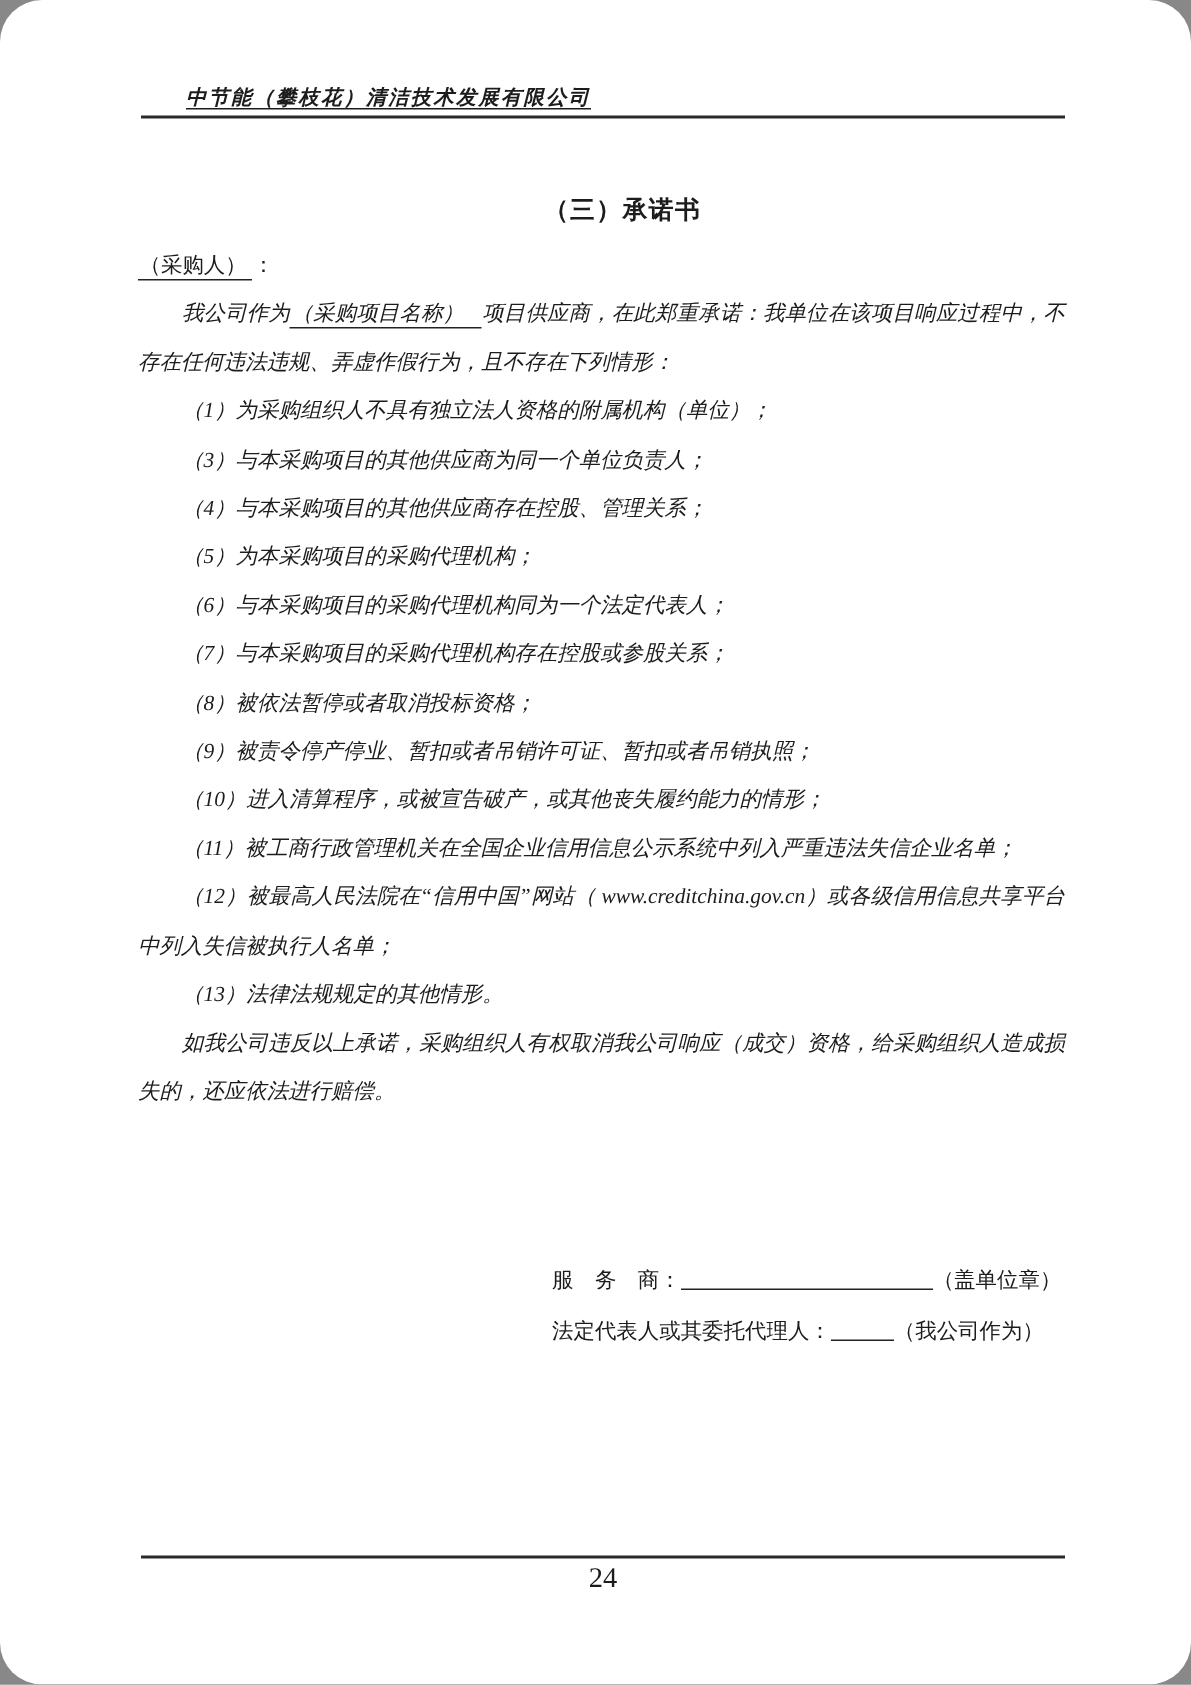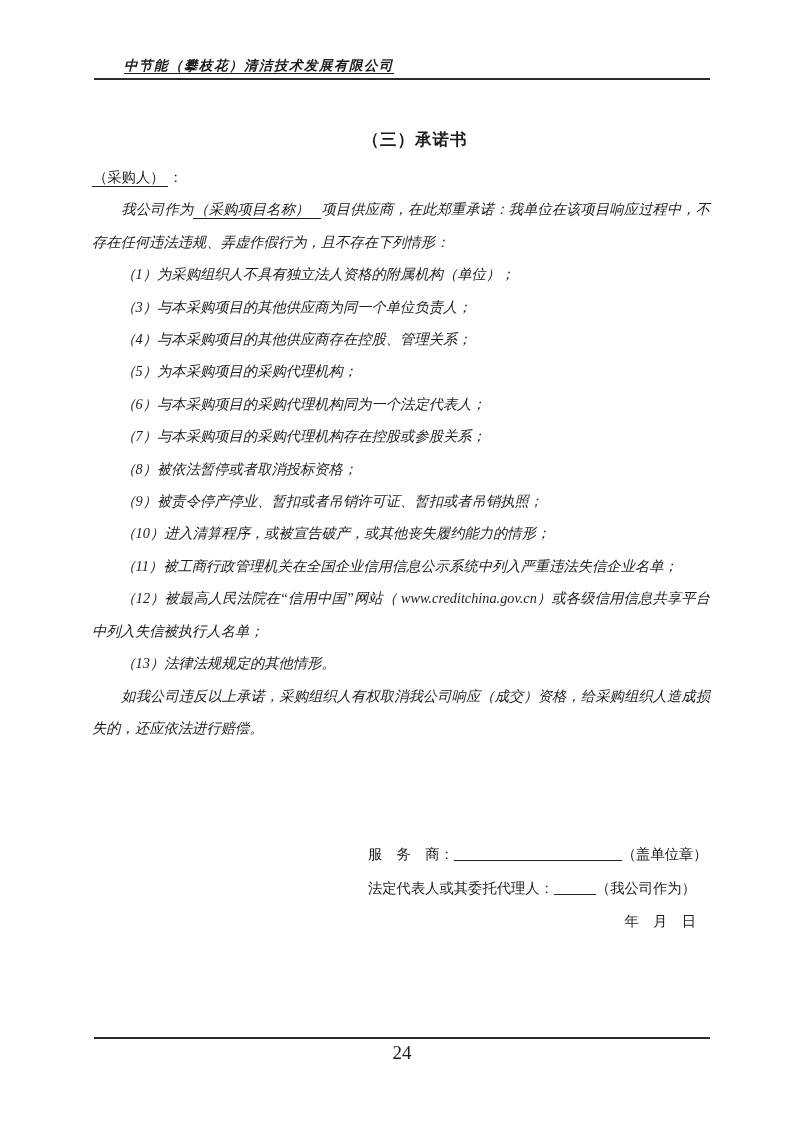--- a/index.html
+++ b/index.html
@@ -5,20 +5,21 @@
   * { margin:0; padding:0; box-sizing:border-box; }
   html,body { background:#888; }
   .page {
     position:relative;
     width:794px; height:1123px;
     margin:0 auto;
     background:#ffffff;
     color:#1c1c1c;
     font-family:"Liberation Serif","DejaVu Serif",serif;
     overflow:hidden;
+    border-radius:28px;
   }
   
   .header {
     position:absolute; left:94px; width:616px; top:56px;
     border-bottom:2px solid #2b2b2b;
     padding-bottom:3px;
   }
   .company {
     display:inline-block;
     margin-left:30px;
@@ -111,20 +112,19 @@
     <p class="indent">（13）法律法规规定的其他情形。</p>
 
     <p class="indent">如我公司违反以上承诺，采购组织人有权取消我公司响应（成交）资格，给采购组织人造成损失的，还应依法进行赔偿。</p>
   </div>
 
   <div class="signature">
     <div class="sig-row"><span>服　务　商：</span><span class="blank-line blank-supplier"></span><span>（盖单位章）</span></div>
 
     <div class="sig-row"><span>法定代表人或其委托代理人：</span><span class="blank-line blank-rep"></span><span>（我公司作为）</span></div>
 
-    <div class="sig-row sig-date">年　月　日</div>
   </div>
 
   <div class="footer">
     <span>24</span>
   </div>
 
 </div>
 
 </body></html>

